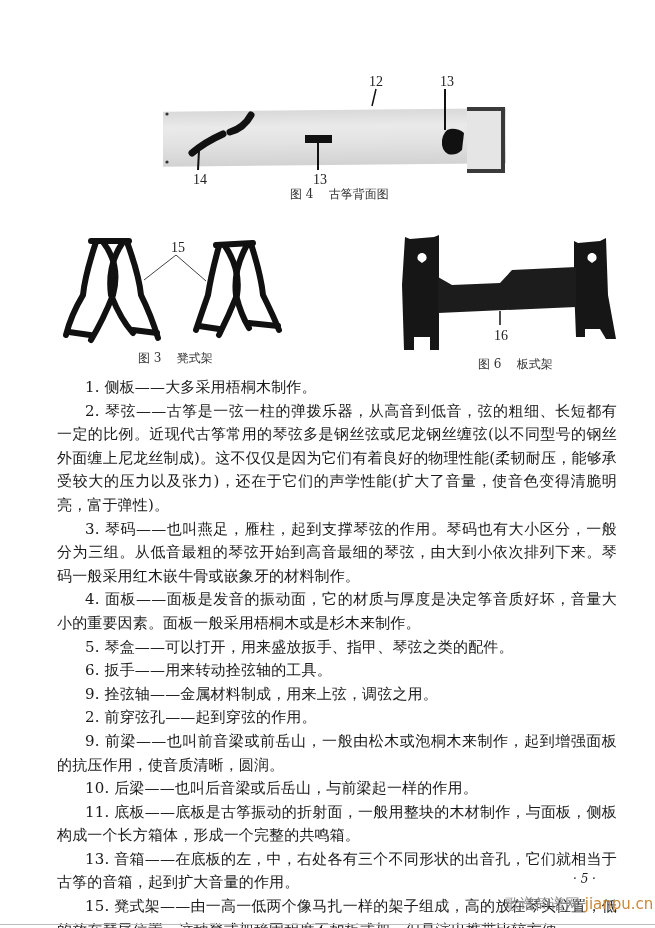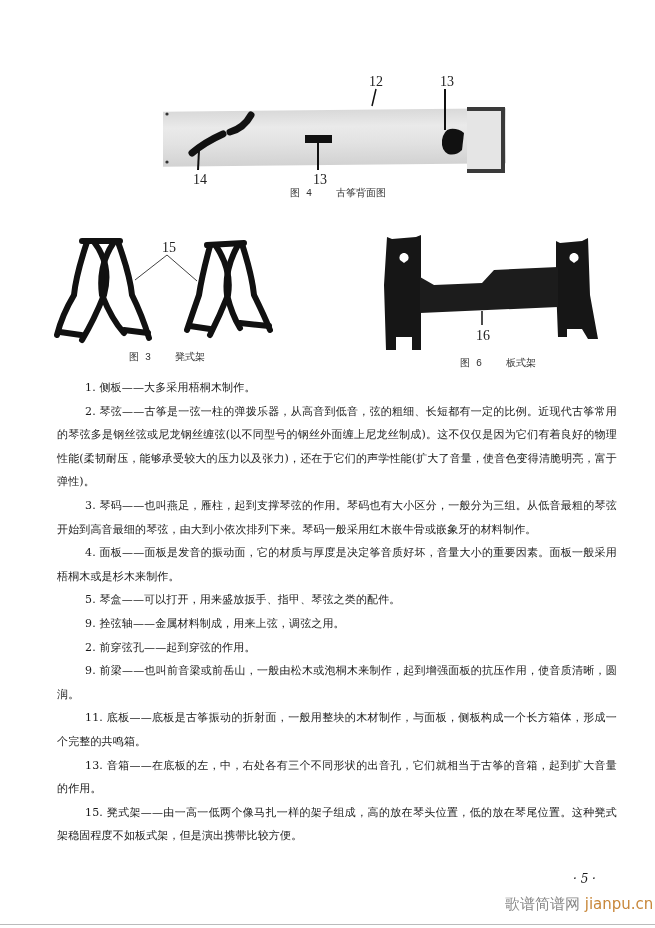--- a/index.html
+++ b/index.html
@@ -8,30 +8,30 @@
   .abs { position: absolute; }
 
   
   #fig4 { left: 160px; top: 70px; width: 350px; height: 130px; }
   .zheng-board { position: absolute; left: 3px; top: 40px; width: 343px; height: 55px;
     background: linear-gradient(180deg, #d9d9d9 0%, #eaeaea 30%, #e2e2e2 60%, #d2d2d2 100%);
     transform: skewY(-0.6deg); }
   .zheng-end { position: absolute; left: 307px; top: 37px; width: 38px; height: 66px;
     border: 4px solid #3a3a3a; border-left: none; background: #e5e5e5; box-sizing: border-box; }
   .label { position: absolute; font-size: 14px; font-family: "Liberation Serif", serif; color: #222; }
-  .caption { position: absolute; font-size: 10px; color: #333; white-space: pre; font-family: Liberation Mono, monospace; }
+  .caption { position: absolute; font-size: 12px; color: #333; white-space: pre; }
 
   
-  #fig5 { left: 32px; top: 225px; width: 280px; height: 145px; }
+  #fig5 { left: 41px; top: 225px; width: 280px; height: 145px; }
   
-  #fig6 { left: 370px; top: 225px; width: 250px; height: 150px; }
+  #fig6 { left: 388px; top: 225px; width: 250px; height: 150px; }
 
   
   #text { left: 57px; top: 376px; width: 560px; }
-  .para { font-size: 11px; line-height: 23.6px; text-indent: 28px;
+  .para { font-size: 15px; line-height: 23.6px; text-indent: 28px;
           text-align: justify; margin: 0; letter-spacing: 0.15px; }
 
   #page-number { left: 573px; top: 872px; font-size: 12px; font-style: italic; }
   #watermark { left: 505px; top: 895px; font-size: 15px; color: #888;
                font-family: "DejaVu Sans", sans-serif; white-space: nowrap; }
   #watermark .domain { color: #c8873a; }
   #bottom-rule { left: 0; top: 924px; width: 655px; height: 1px; background: #bbb; }
 </style>
 </head>
 <body>
@@ -106,23 +106,25 @@
   <span class="label" style="left:106px;top:103px">16</span>
   <span class="caption" style="left:90px;top:131px">图 6    板式架</span>
 </div>
 
 <div id="text" class="abs">
   <p class="para">1. 侧板——大多采用梧桐木制作。</p>
   <p class="para">2. 琴弦——古筝是一弦一柱的弹拨乐器，从高音到低音，弦的粗细、长短都有一定的比例。近现代古筝常用的琴弦多是钢丝弦或尼龙钢丝缠弦(以不同型号的钢丝外面缠上尼龙丝制成)。这不仅仅是因为它们有着良好的物理性能(柔韧耐压，能够承受较大的压力以及张力)，还在于它们的声学性能(扩大了音量，使音色变得清脆明亮，富于弹性)。</p>
   <p class="para">3. 琴码——也叫燕足，雁柱，起到支撑琴弦的作用。琴码也有大小区分，一般分为三组。从低音最粗的琴弦开始到高音最细的琴弦，由大到小依次排列下来。琴码一般采用红木嵌牛骨或嵌象牙的材料制作。</p>
   <p class="para">4. 面板——面板是发音的振动面，它的材质与厚度是决定筝音质好坏，音量大小的重要因素。面板一般采用梧桐木或是杉木来制作。</p>
   <p class="para">5. 琴盒——可以打开，用来盛放扳手、指甲、琴弦之类的配件。</p>
+  <p class="para">6. 扳手——用来转动拴弦轴的工具。</p>
   <p class="para">9. 拴弦轴——金属材料制成，用来上弦，调弦之用。</p>
   <p class="para">2. 前穿弦孔——起到穿弦的作用。</p>
   <p class="para">9. 前梁——也叫前音梁或前岳山，一般由松木或泡桐木来制作，起到增强面板的抗压作用，使音质清晰，圆润。</p>
+  <p class="para">10. 后梁——也叫后音梁或后岳山，与前梁起一样的作用。</p>
   <p class="para">11. 底板——底板是古筝振动的折射面，一般用整块的木材制作，与面板，侧板构成一个长方箱体，形成一个完整的共鸣箱。</p>
   <p class="para">13. 音箱——在底板的左，中，右处各有三个不同形状的出音孔，它们就相当于古筝的音箱，起到扩大音量的作用。</p>
   <p class="para">15. 凳式架——由一高一低两个像马扎一样的架子组成，高的放在琴头位置，低的放在琴尾位置。这种凳式架稳固程度不如板式架，但是演出携带比较方便。</p>
 
 </div>
 
 <span id="page-number" class="abs">· 5 ·</span>
 
 <div id="watermark" class="abs">
   <span>歌谱简谱网</span>

